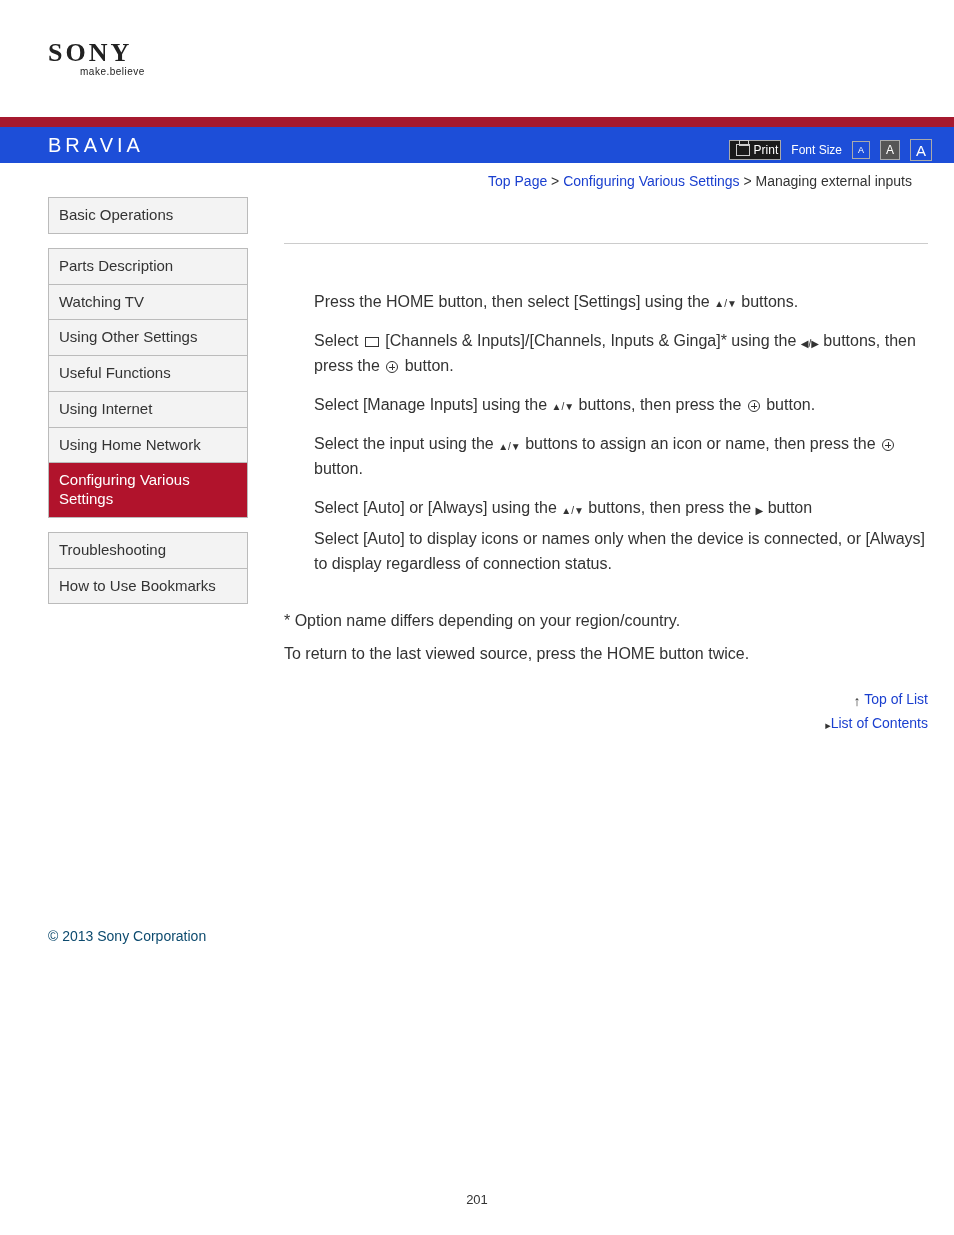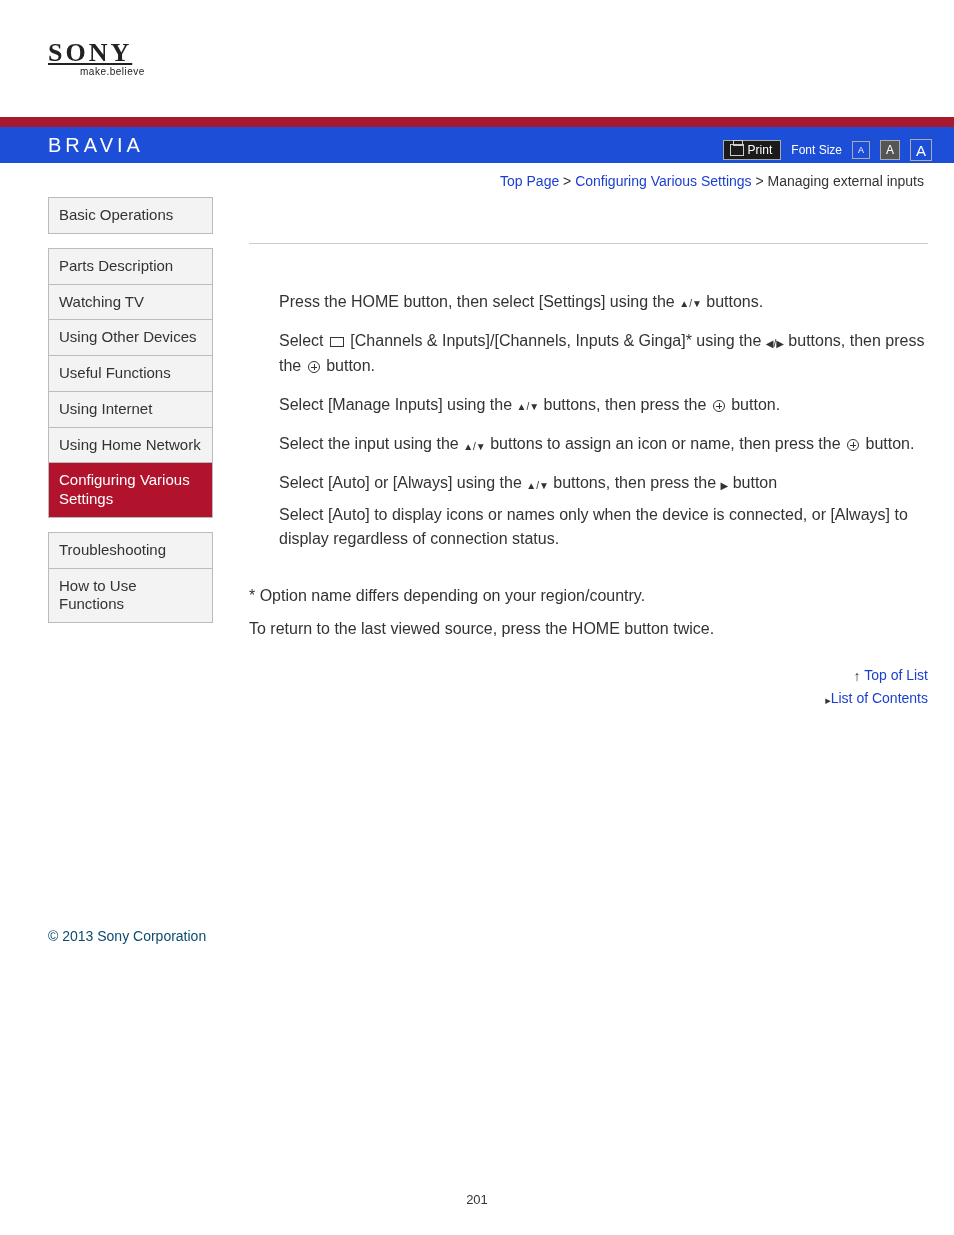--- a/index.html
+++ b/index.html
@@ -8,41 +8,41 @@
     font-family: Arial, Helvetica, sans-serif;
     font-size: 15px;
     color: #333;
     background: #fff;
     width: 954px;
     position: relative;
     min-height: 1235px;
   }
   .page { padding: 0 0 60px 0; }
   .top-area { padding: 38px 0 10px 48px; }
-  .sony-logo { font-family: "Times New Roman", serif; font-size: 26px; letter-spacing: 3px; font-weight: bold; color:#222;text-decoration:underline; }
+  .sony-logo { font-family: "Times New Roman", serif; font-size: 26px; letter-spacing: 3px; font-weight: bold; color:#222; }
   .tagline { font-size: 10px; color:#222; letter-spacing: 0.5px; margin-top:-2px;padding-left:32px; }
   .red-bar { height: 10px; background:#a6192e; margin-top: 30px; }
   .black-bar {
     background:#1d4ed8; height: 36px; position: relative;
     display:flex; align-items:center; padding: 0 20px 0 48px;
   }
   .bravia { color:#fff; font-size:20px; letter-spacing:4px; font-weight: 300; font-family: Arial, sans-serif; }
   .toolbar { position:absolute; right:22px; top:12px; display:flex; align-items:center; gap:10px; color:#fff; font-size:12px; }
-  .print-btn { border:1px solid #aaa; padding:2px 8px 2px 6px; display:flex; align-items:center; gap:4px; cursor:pointer; background:#1b1b1b; color:#fff; }
+  .print-btn { border:1px solid #aaa; padding:2px 2px 2px 6px; display:flex; align-items:center; gap:4px; cursor:pointer; background:#1b1b1b; color:#fff; }
   .print-btn .picon { width:14px; height:12px; border:1px solid #ccc; position:relative; }
   .print-btn .picon::after{ content:""; position:absolute; width:8px; height:4px; border:1px solid #ccc; top:-5px; left:2px;}
   .font-label { font-size:12px; color:#fff; }
   .fsbox { border:1px solid #aaa; color:#fff; display:inline-flex; align-items:center; justify-content:center; cursor:pointer; }
   .fs1 { width:18px; height:18px; font-size:9px; }
   .fs2 { width:20px; height:20px; font-size:12px; background:#555; }
   .fs3 { width:22px; height:22px; font-size:15px; }
-  .crumbs { text-align:right; padding: 10px 30px 0 0; font-size:14px; color:#333; }
+  .crumbs { text-align:right; padding: 10px 42px 0 0; font-size:14px; color:#333; }
   .crumbs a, .link { color:#1a3fcf; text-decoration:none; cursor:pointer; }
   .layout { display:flex; padding: 8px 26px 0 48px; gap: 36px; align-items:flex-start; }
-  .sidebar { width: 165px; flex:none; }
+  .sidebar { width: 200px; flex:none; }
   .nav-group { border:1px solid #bbb; border-bottom:none; margin-bottom: 14px; }
   .nav-item {
     border-bottom:1px solid #bbb; padding:8px 10px; font-size:15px; line-height:1.25;
     background:#f3f3f3; cursor:pointer; color:#333;
   }
   .nav-item.active { background:#b1132c; color:#fff; }
   .content { flex:1; min-width:0; }
   .divider { border:none; border-top:1px solid #ccc; margin: 46px 0 46px 0; }
   .steps { padding-left: 30px; font-size:16px; color:#333; line-height:1.55; }
   .steps p { margin: 0 0 14px 0; }
@@ -102,29 +102,29 @@
   </div>
 
   <div class="layout">
     <nav class="sidebar">
       <div class="nav-group">
         <div class="nav-item">Basic Operations</div>
       </div>
       <div class="nav-group">
         <div class="nav-item">Parts Description</div>
         <div class="nav-item">Watching TV</div>
-        <div class="nav-item">Using Other Devices</div>
+        <div class="nav-item">Using Other Settings</div>
         <div class="nav-item">Useful Functions</div>
         <div class="nav-item">Using Internet</div>
         <div class="nav-item">Using Home Network</div>
         <div class="nav-item active">Configuring Various Settings</div>
       </div>
       <div class="nav-group">
         <div class="nav-item">Troubleshooting</div>
-        <div class="nav-item">How to Use Functions</div>
+        <div class="nav-item">How to Use Bookmarks</div>
       </div>
     </nav>
 
     <main class="content">
       <hr class="divider">
       <div class="steps">
 
         <p>
           <span>Press the HOME button, then select [Settings] using the </span><span class="ic ic-updown"></span><span> buttons.</span>
         </p>

